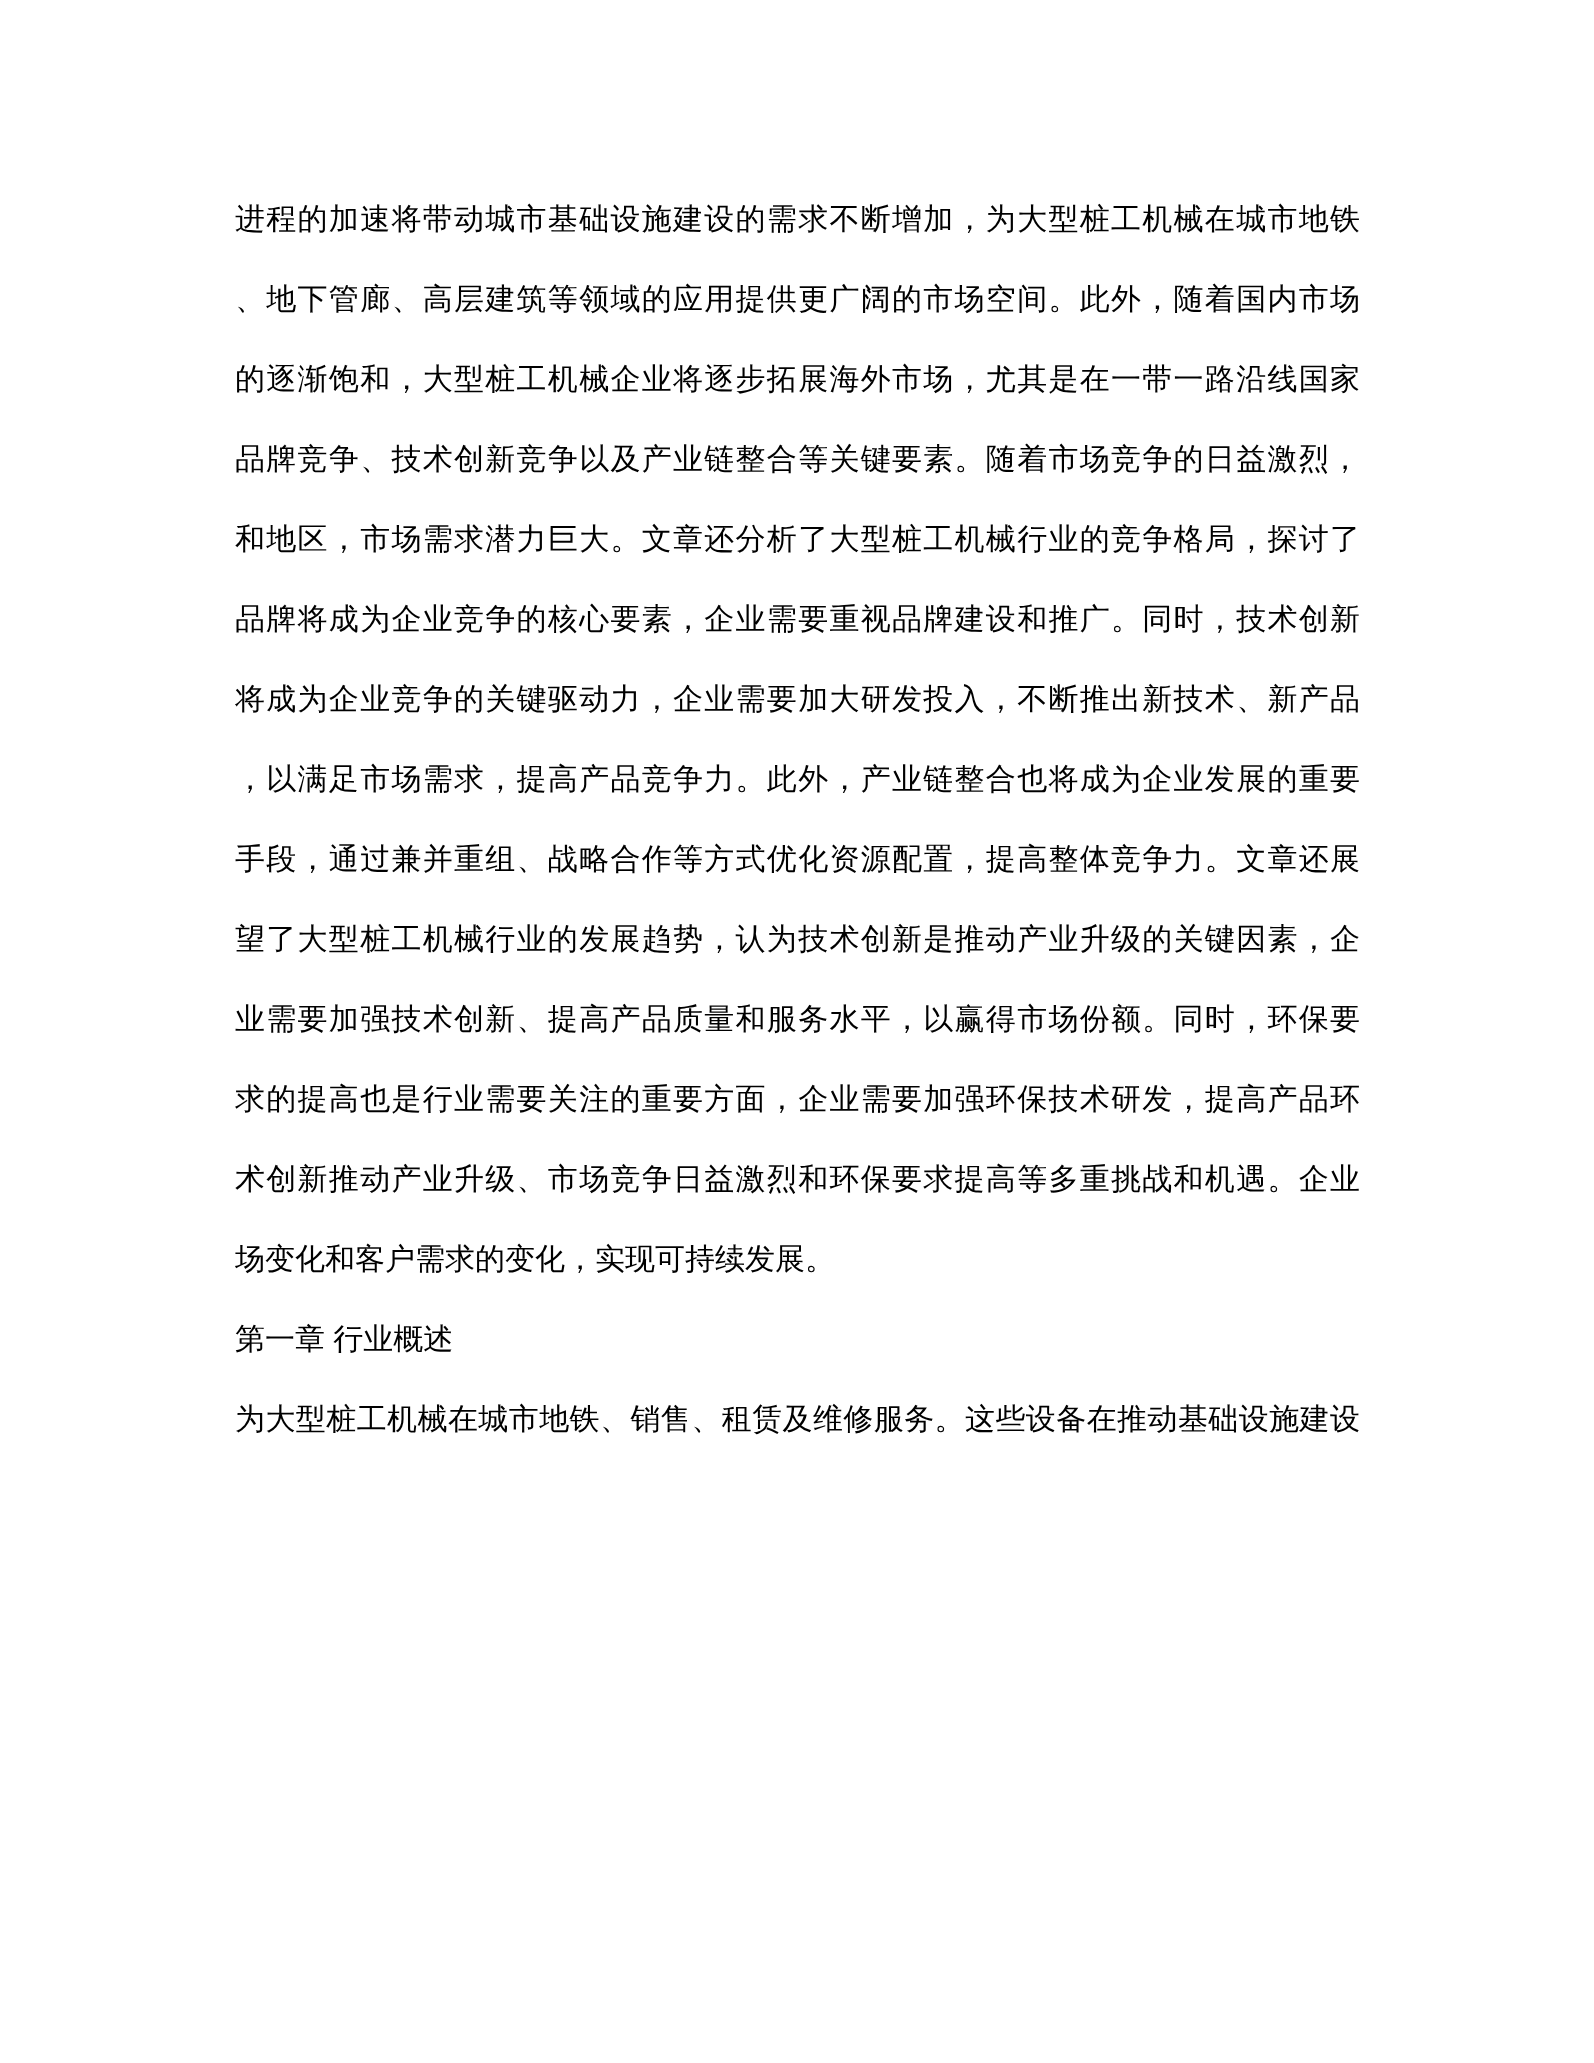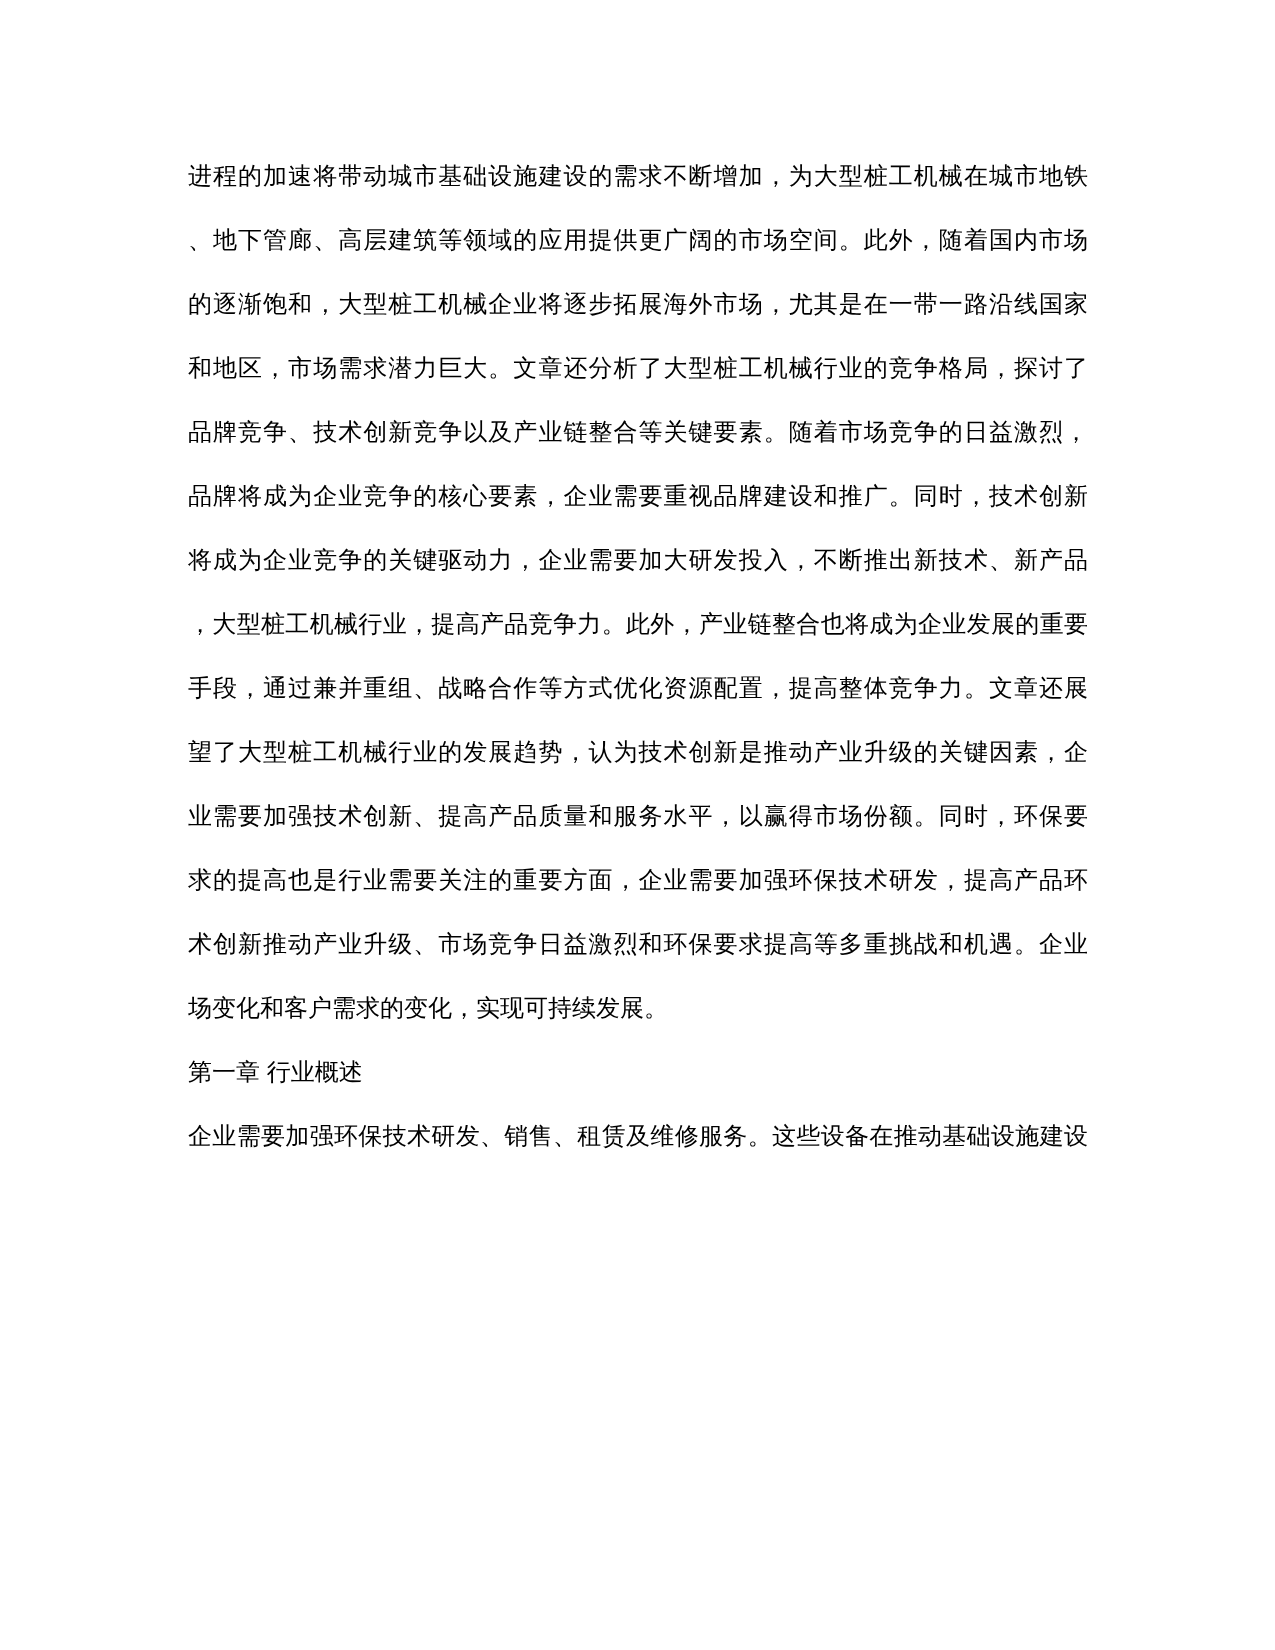--- a/index.html
+++ b/index.html
@@ -46,27 +46,27 @@
   }
 </style>
 </head>
 <body>
 
 <div class="page">
   <div class="textblock">
     <div class="line just">进程的加速将带动城市基础设施建设的需求不断增加，为大型桩工机械在城市地铁</div>
     <div class="line just">、地下管廊、高层建筑等领域的应用提供更广阔的市场空间。此外，随着国内市场</div>
     <div class="line just">的逐渐饱和，大型桩工机械企业将逐步拓展海外市场，尤其是在一带一路沿线国家</div>
+    <div class="line just">品牌竞争、技术创新竞争以及产业链整合等关键要素。随着市场竞争的日益激烈，</div>
     <div class="line just">和地区，市场需求潜力巨大。文章还分析了大型桩工机械行业的竞争格局，探讨了</div>
-    <div class="line just">品牌竞争、技术创新竞争以及产业链整合等关键要素。随着市场竞争的日益激烈，</div>
     <div class="line just">品牌将成为企业竞争的核心要素，企业需要重视品牌建设和推广。同时，技术创新</div>
     <div class="line just">将成为企业竞争的关键驱动力，企业需要加大研发投入，不断推出新技术、新产品</div>
-    <div class="line just">，大型桩工机械行业，提高产品竞争力。此外，产业链整合也将成为企业发展的重要</div>
+    <div class="line just">，以满足市场需求，提高产品竞争力。此外，产业链整合也将成为企业发展的重要</div>
     <div class="line just">手段，通过兼并重组、战略合作等方式优化资源配置，提高整体竞争力。文章还展</div>
     <div class="line just">望了大型桩工机械行业的发展趋势，认为技术创新是推动产业升级的关键因素，企</div>
     <div class="line just">业需要加强技术创新、提高产品质量和服务水平，以赢得市场份额。同时，环保要</div>
     <div class="line just">求的提高也是行业需要关注的重要方面，企业需要加强环保技术研发，提高产品环</div>
     <div class="line just">术创新推动产业升级、市场竞争日益激烈和环保要求提高等多重挑战和机遇。企业</div>
     <div class="line">场变化和客户需求的变化，实现可持续发展。</div>
     <div class="line">第一章 行业概述</div>
-    <div class="line just">企业需要加强环保技术研发、销售、租赁及维修服务。这些设备在推动基础设施建设</div>
+    <div class="line just">为大型桩工机械在城市地铁、销售、租赁及维修服务。这些设备在推动基础设施建设</div>
   </div>
 </div>
 
 </body></html>

